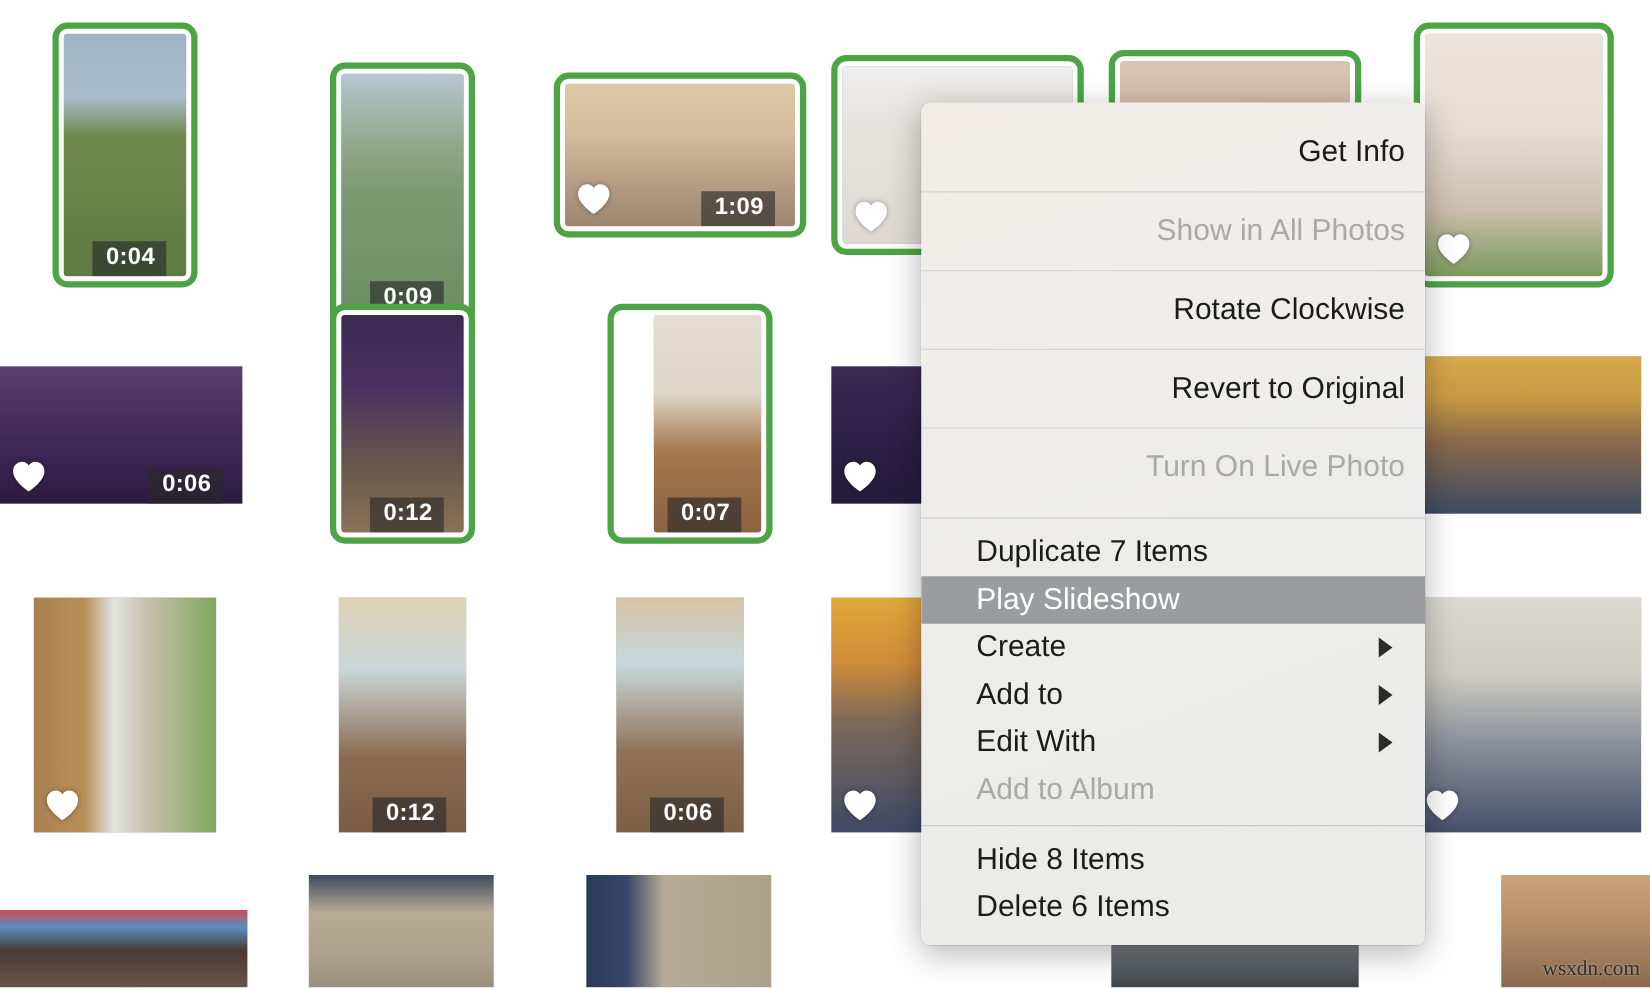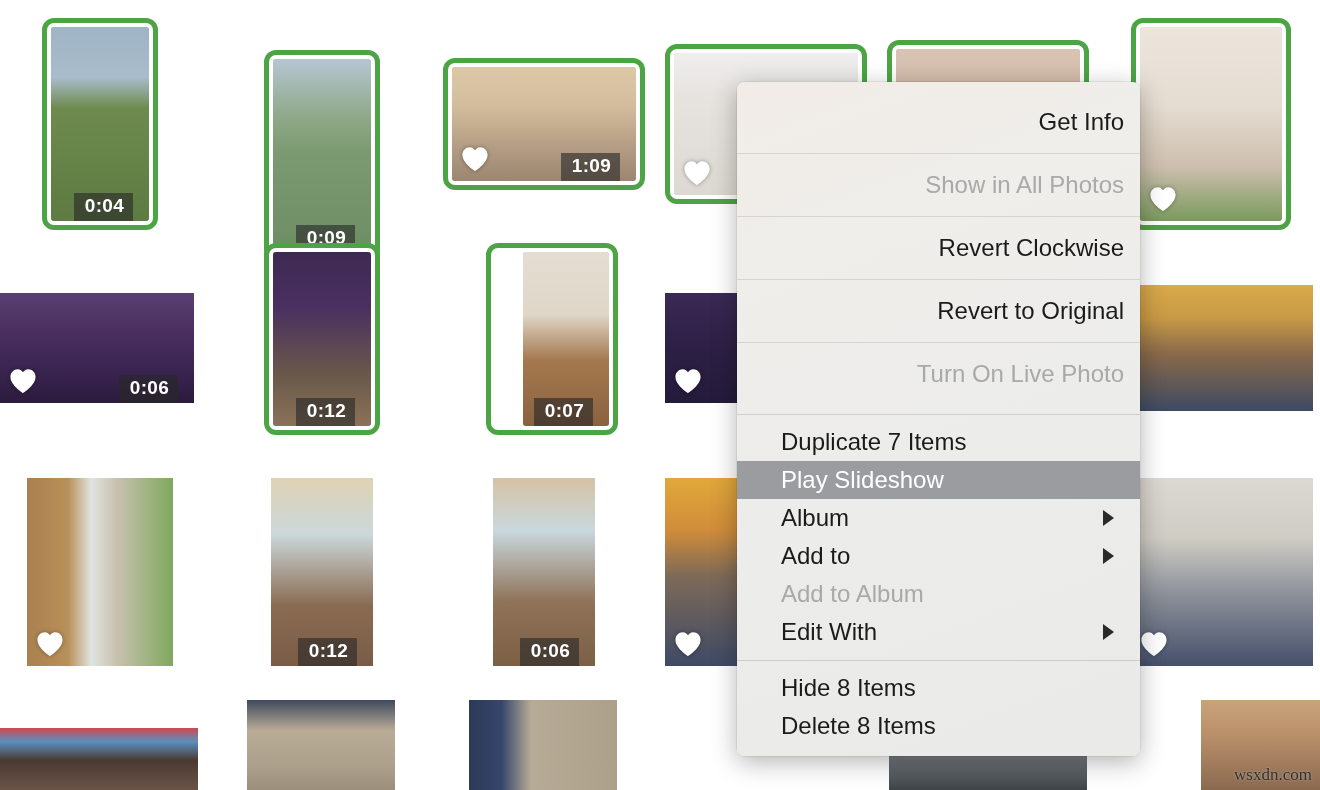--- a/index.html
+++ b/index.html
@@ -239,54 +239,54 @@
 <div id="menu">
     <div class="mi tall">
       <span>Get Info</span>
     </div>
     <div class="sep"></div>
     <div class="mi tall dis">
       <span>Show in All Photos</span>
     </div>
     <div class="sep"></div>
     <div class="mi tall">
-      <span>Revert Clockwise</span>
+      <span>Rotate Clockwise</span>
     </div>
     <div class="sep"></div>
     <div class="mi tall">
       <span>Revert to Original</span>
     </div>
     <div class="sep"></div>
     <div class="mi tall dis">
       <span>Turn On Live Photo</span>
     </div>
     <div class="sep thick"></div>
     <div class="mi">
       <span>Duplicate 7 Items</span>
     </div>
     <div class="mi hl">
       <span>Play Slideshow</span>
     </div>
     <div class="mi">
-      <span>Album</span>
+      <span>Create</span>
       <span class="arrow"></span>
     </div>
     <div class="mi">
       <span>Add to</span>
       <span class="arrow"></span>
     </div>
+    <div class="mi">
+      <span>Edit With</span>
+      <span class="arrow"></span>
+    </div>
     <div class="mi dis">
       <span>Add to Album</span>
     </div>
-    <div class="mi">
-      <span>Edit With</span>
-      <span class="arrow"></span>
-    </div>
     <div class="sep thick"></div>
     <div class="mi">
       <span>Hide 8 Items</span>
     </div>
     <div class="mi">
-      <span>Delete 8 Items</span>
+      <span>Delete 6 Items</span>
     </div>
   </div>
 
 <div id="wm">wsxdn.com</div>
 
 </body></html>

